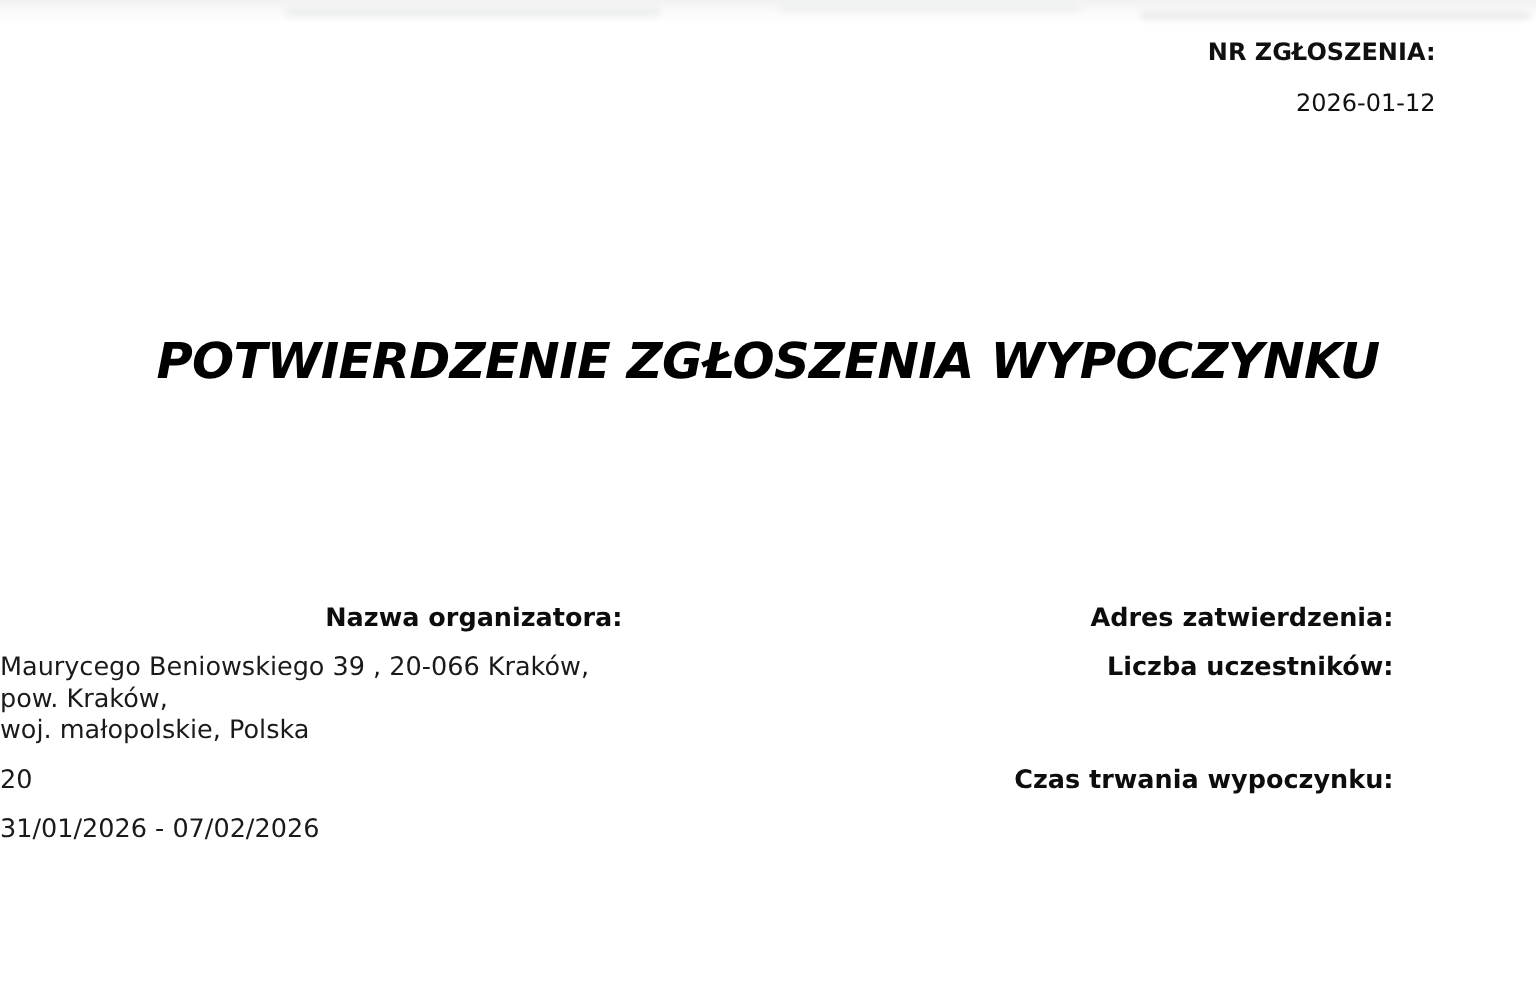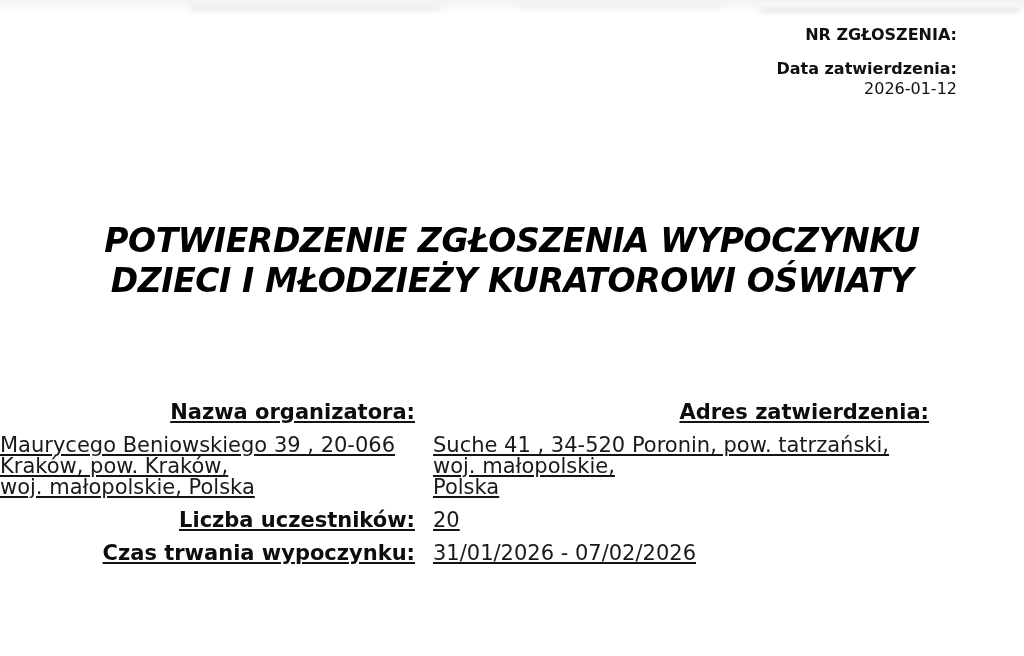--- a/index.html
+++ b/index.html
@@ -66,23 +66,22 @@
   }
 
   .details {
     position: absolute;
     top: 402px;
     left: 0;
     display: grid;
     grid-template-columns: 415px 496px;
     column-gap: 18px;
     row-gap: 12px;
-    font-size: 21px;
+    font-size: 17px;
     line-height: 21px;
-    text-decoration: underline;
   }
   .details .label {
     font-weight: bold;
     text-align: right;
     white-space: nowrap;
     color: #0d0d0d;
   }
   .details .value {
     white-space: pre-line;
     color: #1a1a1a;
@@ -97,39 +96,35 @@
     <div class="wisp w1"></div>
     <div class="wisp w2"></div>
     <div class="wisp w3"></div>
   </div>
 
   <div class="header-meta">
     <div class="pair">
       <div class="label">NR ZGŁOSZENIA:</div>
     </div>
     <div class="pair">
-      <div class="label">Data zatwierdzenia:</div>
       <div class="value">2026-01-12</div>
     </div>
   </div>
 
   <div class="doc-title">
     <div>POTWIERDZENIE ZGŁOSZENIA WYPOCZYNKU</div>
-    <div>DZIECI I MŁODZIEŻY KURATOROWI OŚWIATY</div>
   </div>
 
   <div class="details">
     <div class="label">Nazwa organizatora:</div>
 
     <div class="label">Adres zatwierdzenia:</div>
     <div class="value">Maurycego Beniowskiego 39 , 20-066 Kraków, pow. Kraków,
 woj. małopolskie, Polska</div>
 
-    <div class="value">Suche 41 , 34-520 Poronin, pow. tatrzański, woj. małopolskie,
-Polska</div>
 
     <div class="label">Liczba uczestników:</div>
     <div class="value">20</div>
 
     <div class="label">Czas trwania wypoczynku:</div>
     <div class="value">31/01/2026 - 07/02/2026</div>
   </div>
 
 </div>
 

